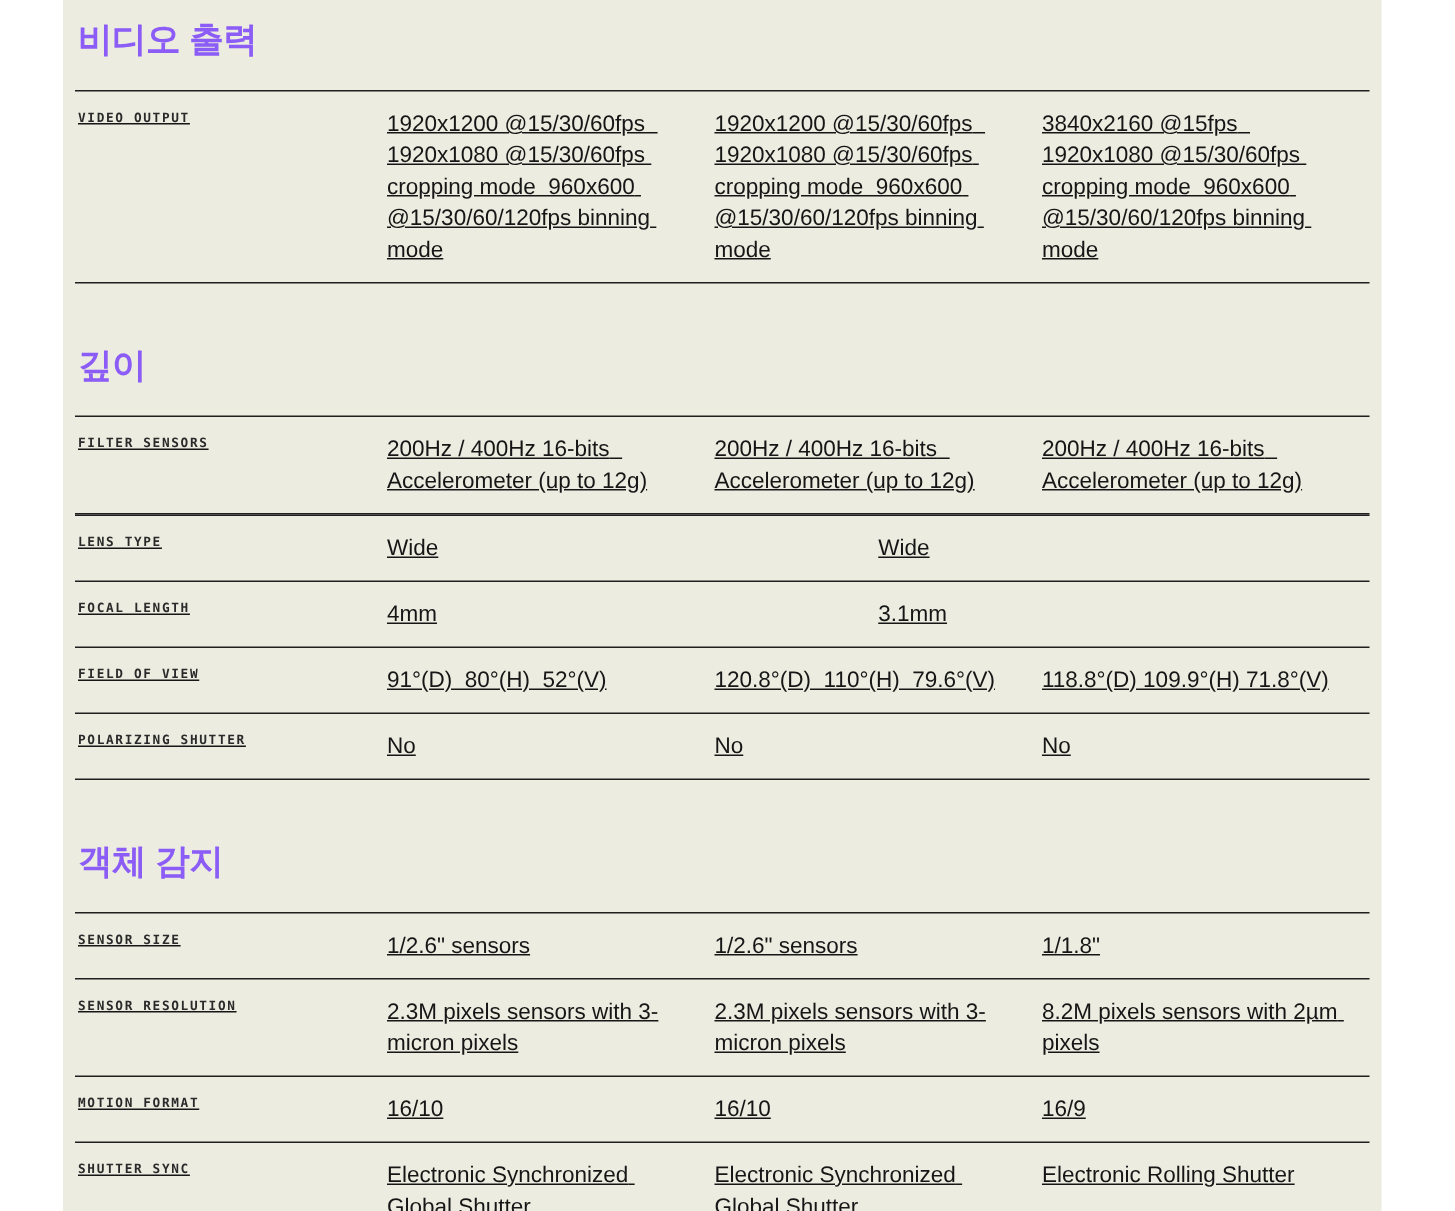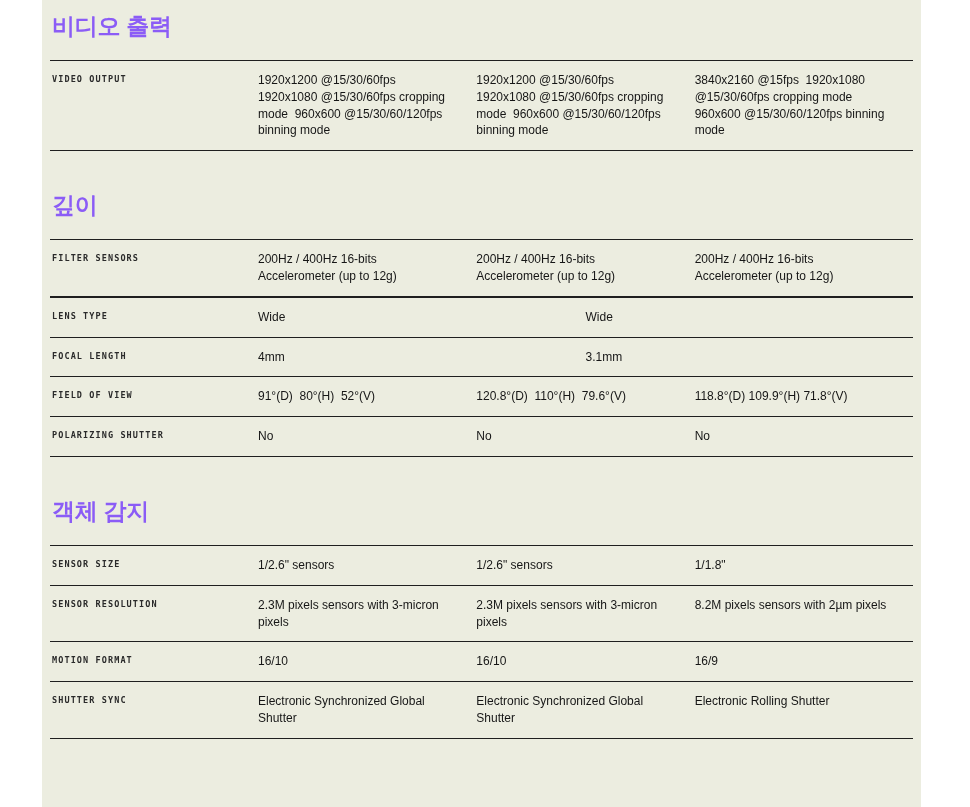--- a/index.html
+++ b/index.html
@@ -20,41 +20,41 @@
   .section-heading {
     margin: 0;
     padding: 40px 2px 20px 2px;
     font-size: 23px;
     line-height: 28px;
     font-weight: 700;
     letter-spacing: -0.3px;
     color: #8b5cf6;
   }
   .section-heading.first { padding-top: 12px; }
-  .rows { border-bottom: 1px solid #1f1f1f; }
+  .rows { border-bottom: 1px solid #1f1f1f; text-decoration: underline; }
   .row {
     display: flex;
     align-items: flex-start;
     border-top: 1px solid #1f1f1f;
     padding: 11px 0 11px 0;
   }
   .row-label {
     flex: 0 0 208px;
     width: 208px;
     padding: 2px 10px 0 2px;
     font-family: "DejaVu Sans Mono", "Liberation Mono", monospace;
     font-size: 8.5px;
     font-weight: 700;
     letter-spacing: 1.1px;
     color: #2a2a2a;
   }
   .cell {
     flex: 1 1 0;
     padding-right: 18px;
-    font-size: 12px;
+    font-size: 15px;
     line-height: 1.4;
     color: #161616;
     white-space: pre-wrap;
   }
 </style>
 </head>
 <body>
 
 <div class="page">
 

